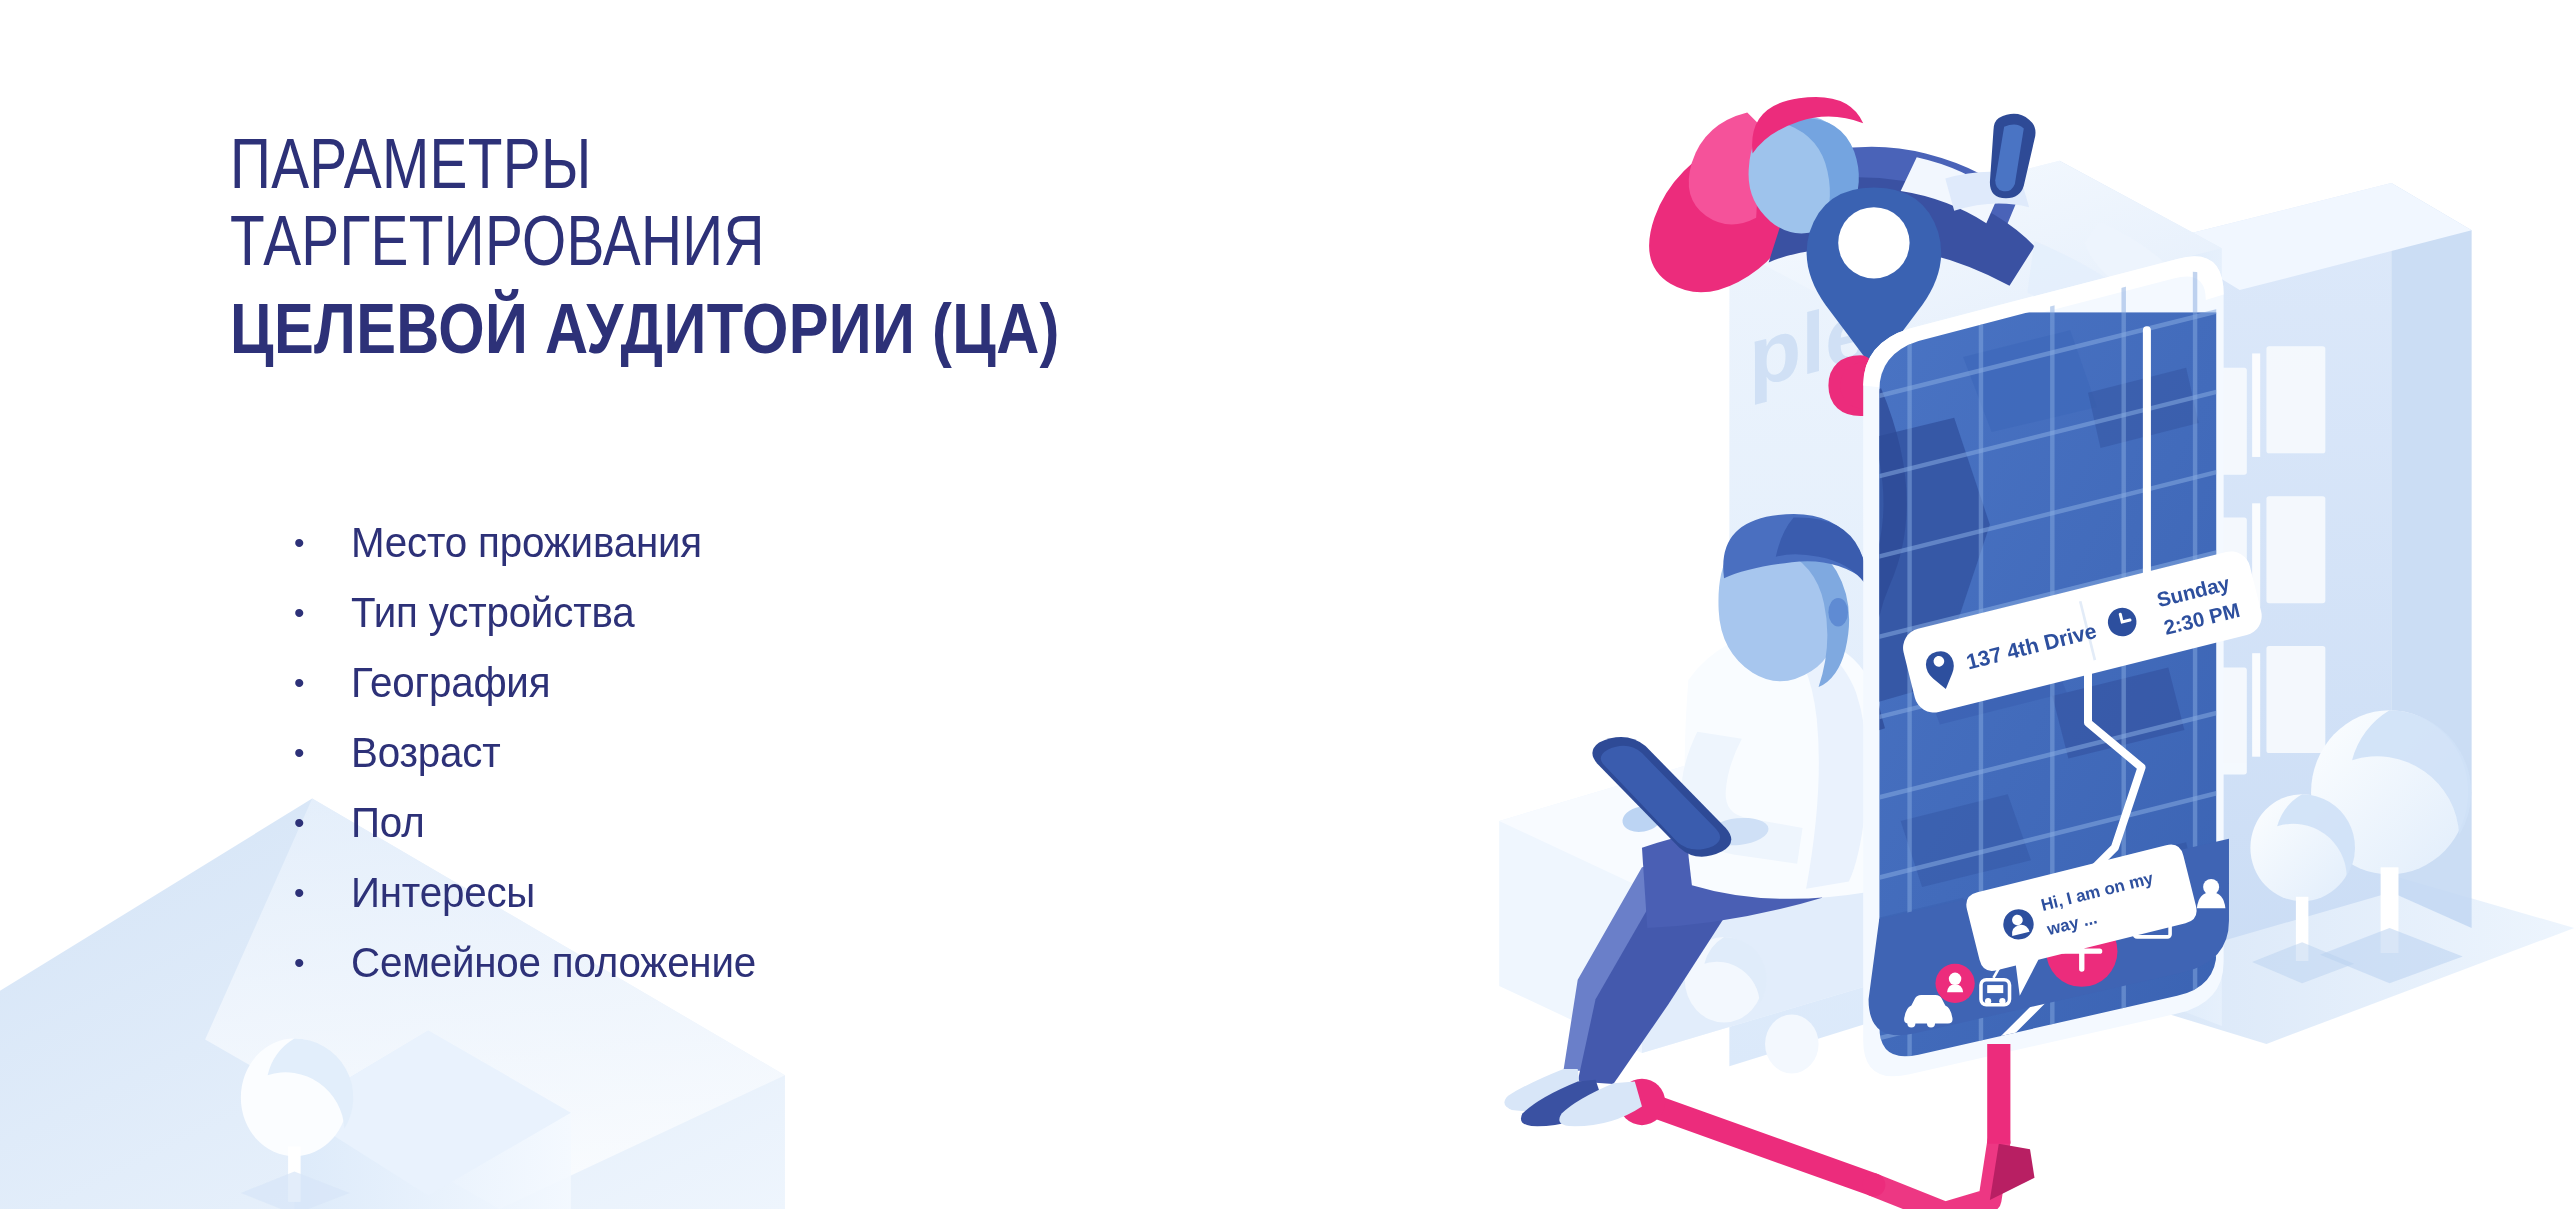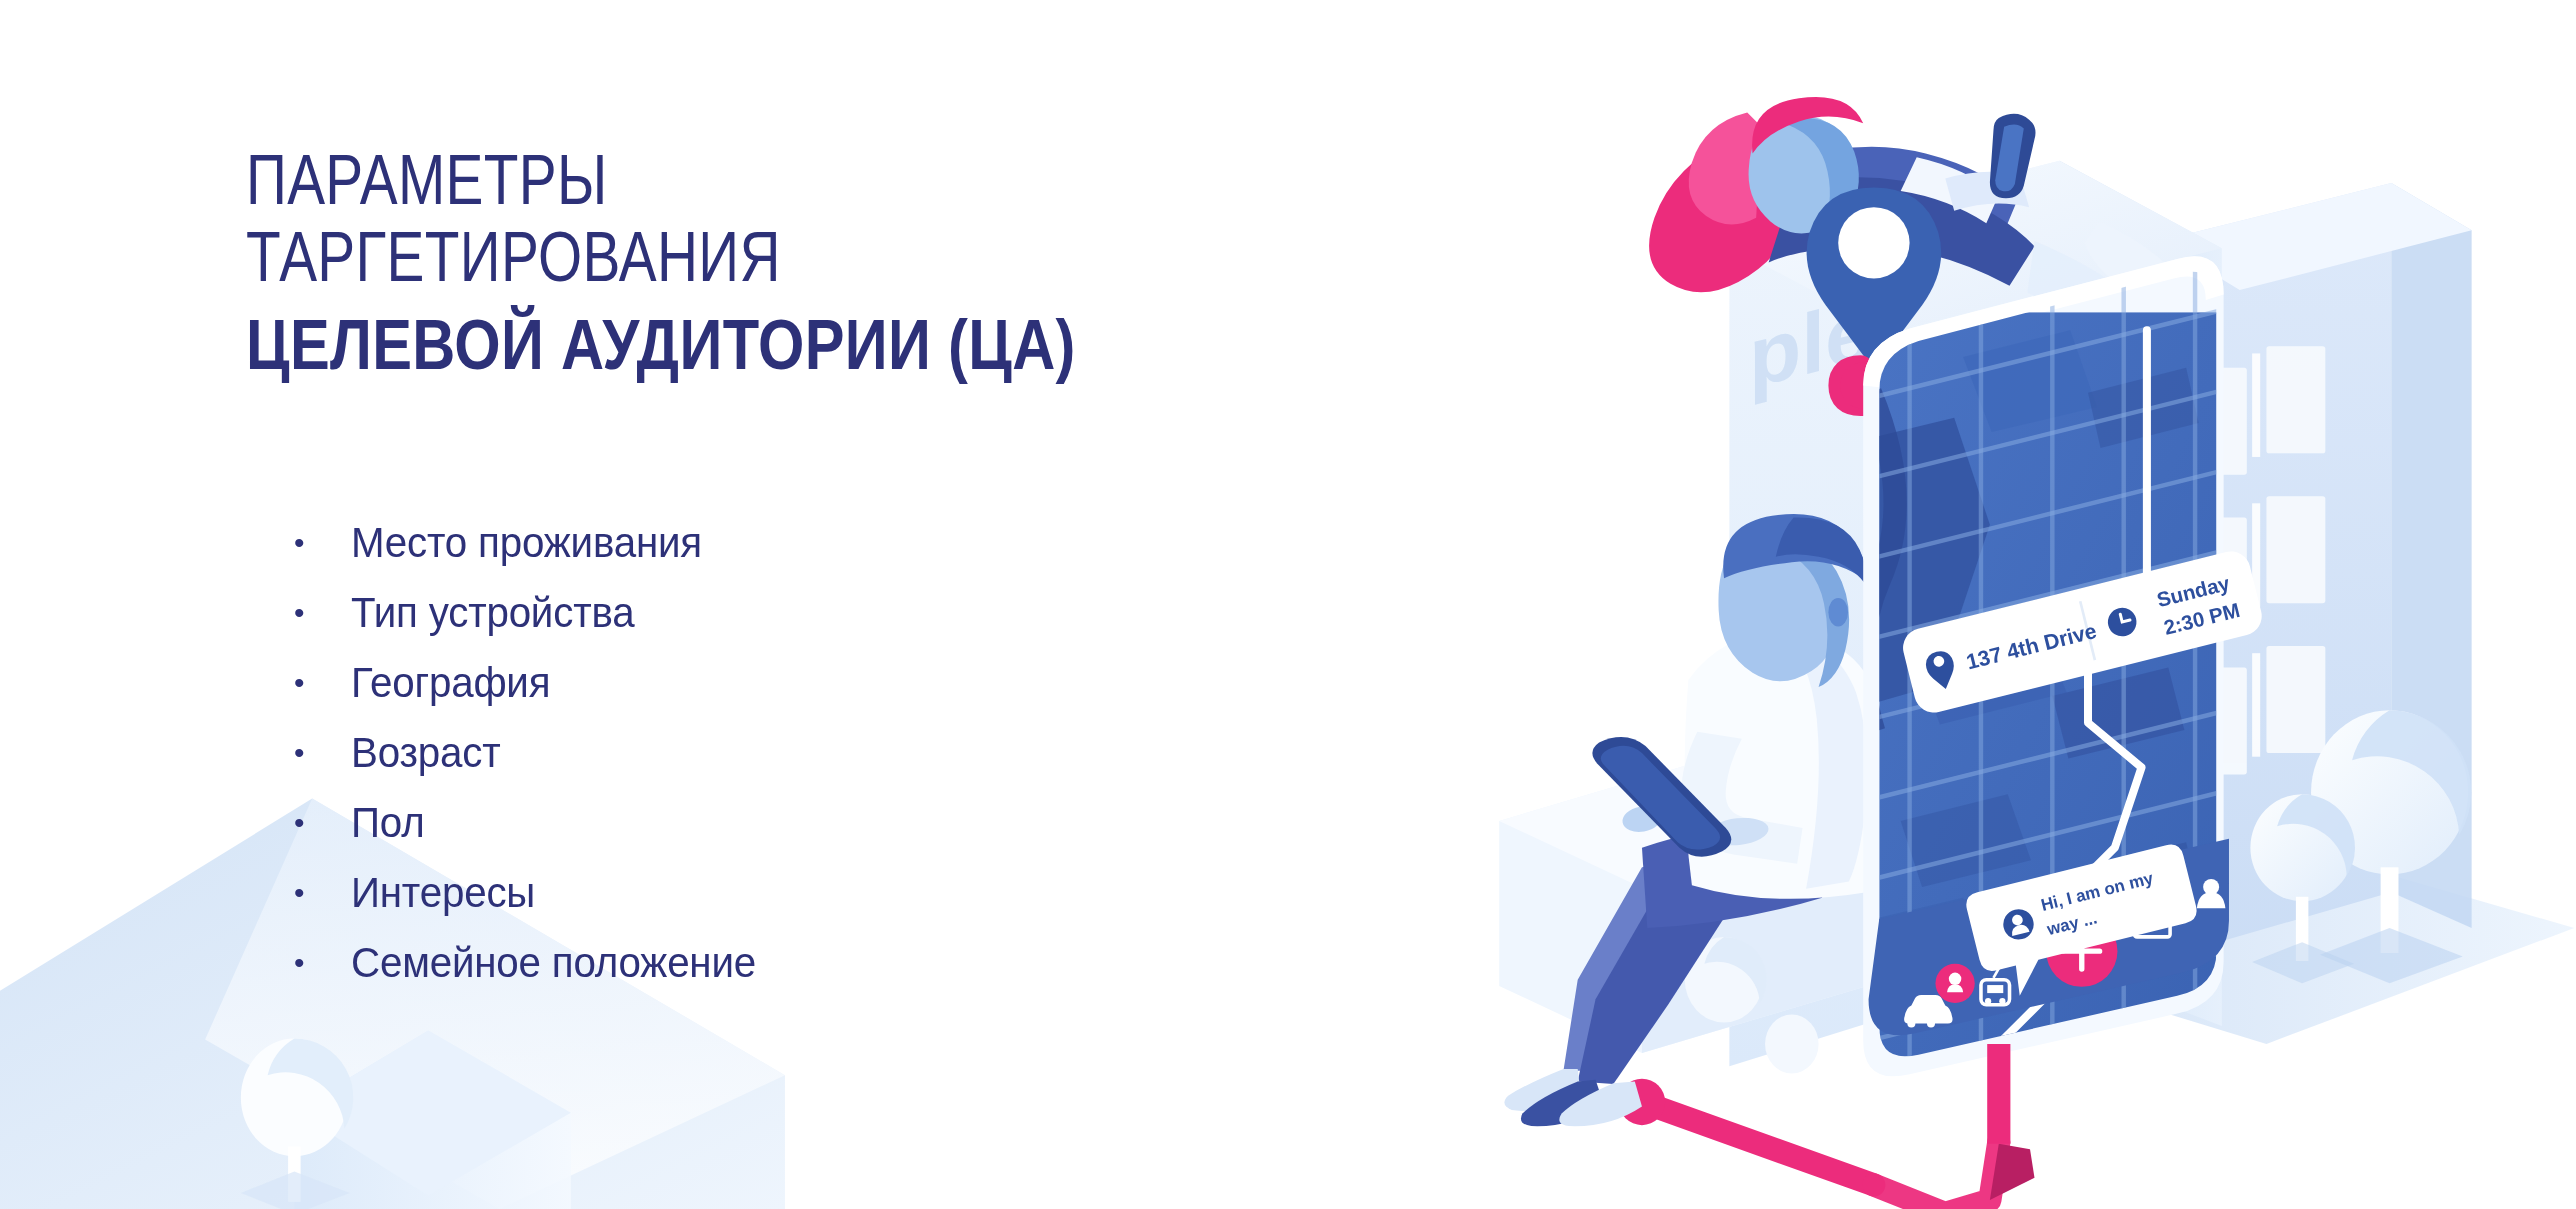--- a/index.html
+++ b/index.html
@@ -11,21 +11,21 @@
     position:relative;
   }
   .slide{position:absolute;inset:0;overflow:hidden;background:#fff;}
 
   
   .bg-iso{position:absolute;left:0;bottom:0;width:892px;height:464px;pointer-events:none;}
 
   
   .text-col{position:absolute;left:230px;top:125px;width:1205px;}
 
-  .title{margin:16px;padding:0;}
+  .title{margin:0;padding:0;}
   .title-line{
     display:block;
     color:#2d3178;
     font-family:"Liberation Sans Narrow","Liberation Sans", sans-serif;
     font-stretch:condensed;
     letter-spacing:0.4px;
     white-space:nowrap;
   }
   .tl1,.tl2{
     font-size:71px;

